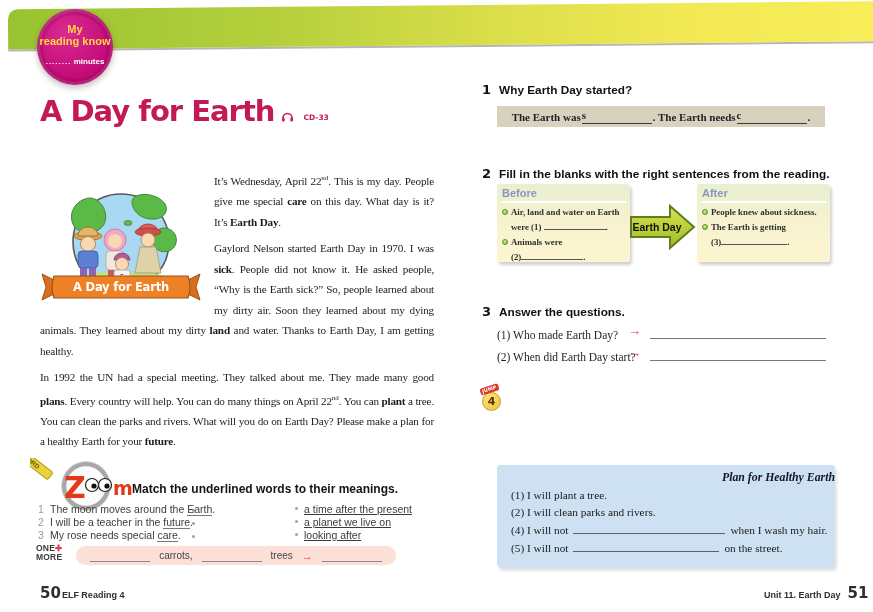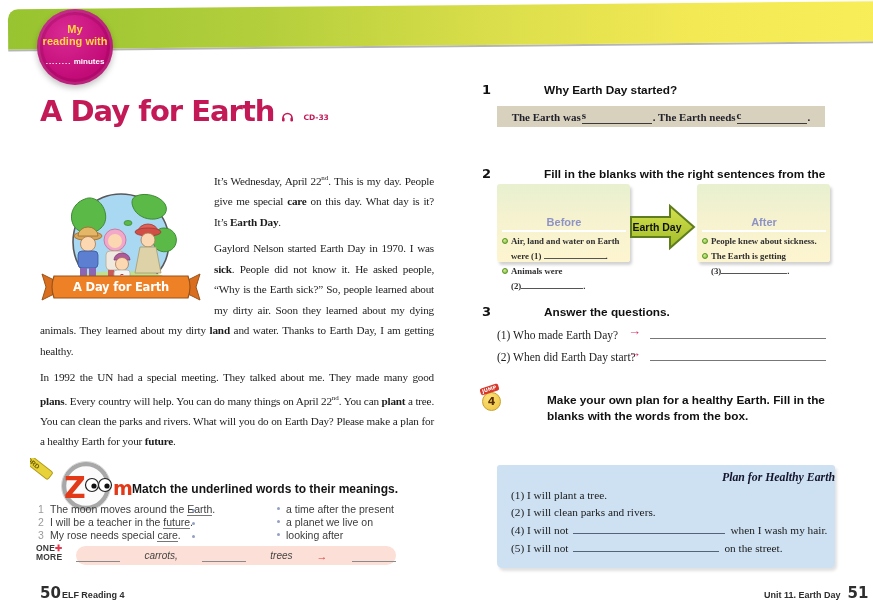--- a/index.html
+++ b/index.html
@@ -38,53 +38,53 @@
   .illo {float:left; width:162px; height:118px; margin:22px 12px 6px 0;}
 
   
   .wordzoom {position:absolute; left:30px; top:458px; width:402px; height:130px;}
   .wz-logo {position:absolute; left:0; top:0;}
   .wz-instr {position:absolute; left:102px; top:24px; font-weight:bold; font-size:12px; color:#141414;}
   .match-row {position:absolute; left:8px; font-size:10.5px; color:#3c3c3c; white-space:nowrap;}
   .match-row .num {display:inline-block; width:12px; color:#9a9a9a;}
   .uw {border-bottom:1px solid #777;}
   .mdot {position:absolute; left:162px; width:3px; height:3px; border-radius:50%; background:#93a0c2;}
-  .opt-row {position:absolute; left:247px; font-size:10.5px; color:#3c3c3c; white-space:nowrap;}
+  .opt-row {position:absolute; left:265px; font-size:10.5px; color:#3c3c3c; white-space:nowrap;text-decoration:underline;}
   .opt-row .odot {display:inline-block; width:3px; height:3px; border-radius:50%; background:#93a0c2; vertical-align:3px; margin-right:6px;}
   .onemore-label {position:absolute; left:6px; top:86px; font-size:8.5px; font-weight:900; color:#3a3a3a; line-height:9px; letter-spacing:.2px;}
   .onemore-label .plus {color:#e23a4e;}
   .onemore-pill {position:absolute; left:46px; top:88px; width:320px; height:19px; background:#fcdfd6; border-radius:10px;
-                 display:flex; align-items:center; justify-content:center; gap:24px; font-size:10px; color:#444;font-style:italic;}
+                 display:flex; align-items:center; justify-content:center; gap:9px; font-size:10px; color:#444;}
   .bl-sm {display:inline-block; width:60px; height:11px; border-bottom:1px solid #8a8a8a;}
   .onemore-pill .arr {color:#e0392e; font-weight:bold; font-size:11px;}
 
   
   .footer-left {position:absolute; left:40px; top:584px; display:flex; align-items:baseline; gap:1px; color:#2e2e2e;}
   .footer-right {position:absolute; left:764px; top:584px; display:flex; align-items:baseline; gap:7px; color:#2e2e2e;}
   .pg-num {font-family:"DejaVu Sans", sans-serif; font-weight:bold; font-size:15px;}
   .pg-label {font-size:9px; font-weight:bold;}
 
   
   .rp {position:absolute; left:480px; top:0; width:362px; height:612px;}
   .q-head {position:absolute; display:flex; gap:8px; align-items:flex-start;}
   .q-num {font-family:"DejaVu Sans", sans-serif; font-weight:800; font-size:13px; color:#111;}
-  .q-text {font-weight:bold; font-size:11.8px; color:#101010; padding-top:1px; line-height:15.5px;margin-left:45px;}
+  .q-text {font-weight:bold; font-size:11.8px; color:#101010; padding-top:1px; line-height:15.5px;}
 
   .q1-box {position:absolute; left:17px; top:106px; width:328px; height:21px; background:#d8d1be;
            display:flex; align-items:center; justify-content:center;
            font-family:"Liberation Serif", serif; font-weight:bold; font-size:11px; color:#21212b; white-space:nowrap;}
   .letter-blank {display:inline-block; width:70px; height:14px; border-bottom:1px solid #3a3a3a; margin:0 1px;}
 
   .bx {position:absolute; top:184px; width:133px; height:78px; box-sizing:border-box;
        background:linear-gradient(180deg,#e7f0d0 0%, #f6f2cf 45%, #fdf5d0 100%);
        border-radius:3px; box-shadow:2px 3px 3px rgba(0,0,0,0.18);
        padding:3px 4px 0 5px; font-family:"Liberation Serif", serif; font-weight:bold;
        font-size:8.8px; color:#2e2e2e; line-height:13px;}
-  .bx-title {text-align:center; font-family:"Liberation Sans", sans-serif; font-weight:bold; font-size:11px;
-             color:#8e93c6; border-bottom:2px solid #fff; padding-bottom:1px; margin-bottom:3px;margin-top:29px;}
+  .bx-title {font-family:"Liberation Sans", sans-serif; font-weight:bold; font-size:11px;
+             color:#8e93c6; border-bottom:2px solid #fff; padding-bottom:1px; margin-bottom:3px;}
   .bx-item {position:relative; padding-left:9px; margin-bottom:2px; white-space:nowrap;}
   .bullet {position:absolute; left:0; top:3px; width:6px; height:6px; border-radius:50%; box-sizing:border-box;
            background:radial-gradient(circle at 35% 30%, #d6ef9a, #7cb832); border:1px solid #55941f;}
   .bl {display:inline-block; height:10px; border-bottom:1px solid #555;}
   .bl-before {width:62px;} .bl-after {width:66px;}
 
   .q3-row {position:absolute; left:17px; white-space:nowrap;}
   .q3-label {font-family:"Liberation Serif", serif; font-size:11.5px; color:#1c1c1c;}
   .q3-arrow {position:absolute; left:148px; top:324px; color:#d6336c; font-weight:bold; font-size:13px; line-height:13px;}
   .q3-arrow2 {top:346px;}
@@ -114,21 +114,21 @@
 </style>
 </head>
 <body>
 
 <div class="sheet">
 
   <div class="band"></div>
 
   <div class="badge">
     <div class="l1">My</div>
-    <div class="l2">reading with</div>
+    <div class="l2">reading know</div>
     <div class="l3"><span class="dots">........</span> <span>minutes</span></div>
   </div>
 
   <h1 class="title">
     <span>A Day for Earth</span>
     <span class="cd-group">
       <svg width="13" height="12" viewBox="0 0 13 12">
         <path d="M2,7 a4.5,4.5 0 0 1 9,0" fill="none" stroke="#c31a57" stroke-width="1.6"></path>
         <rect x="1" y="6.5" width="2.6" height="4" rx="1.2" fill="#c31a57"></rect>
         <rect x="9.4" y="6.5" width="2.6" height="4" rx="1.2" fill="#c31a57"></rect>
@@ -300,23 +300,20 @@
     <div class="q3-row" style="top:347px;"><span class="q3-label">(2) When did Earth Day start?</span></div>
     <span class="q3-arrow">→</span>
     <span class="q3-arrow q3-arrow2">→</span>
     <span class="ans-line" style="top:338px;"></span>
     <span class="ans-line" style="top:360px;"></span>
 
     <div class="jump-icon">
       <span class="jump-tag">JUMP</span>
       <span>4</span>
     </div>
-    <div class="q-head" style="left:22px; top:392px; width:333px;">
-      <span class="q-text">Make your own plan for a healthy Earth. Fill in the blanks with the words from the box.</span>
-    </div>
 
 
     <div class="plan-box">
       <div class="plan-title">Plan for Healthy Earth</div>
       <div class="plan-row"><span>(1) I will plant a tree.</span></div>
       <div class="plan-row"><span>(2) I will clean parks and rivers.</span></div>
       <div class="plan-row"><span>(4) I will not</span><span class="pbl pbl4"></span><span>when I wash my hair.</span></div>
       <div class="plan-row"><span>(5) I will not</span><span class="pbl pbl5"></span><span>on the street.</span></div>
     </div>
   </div>

